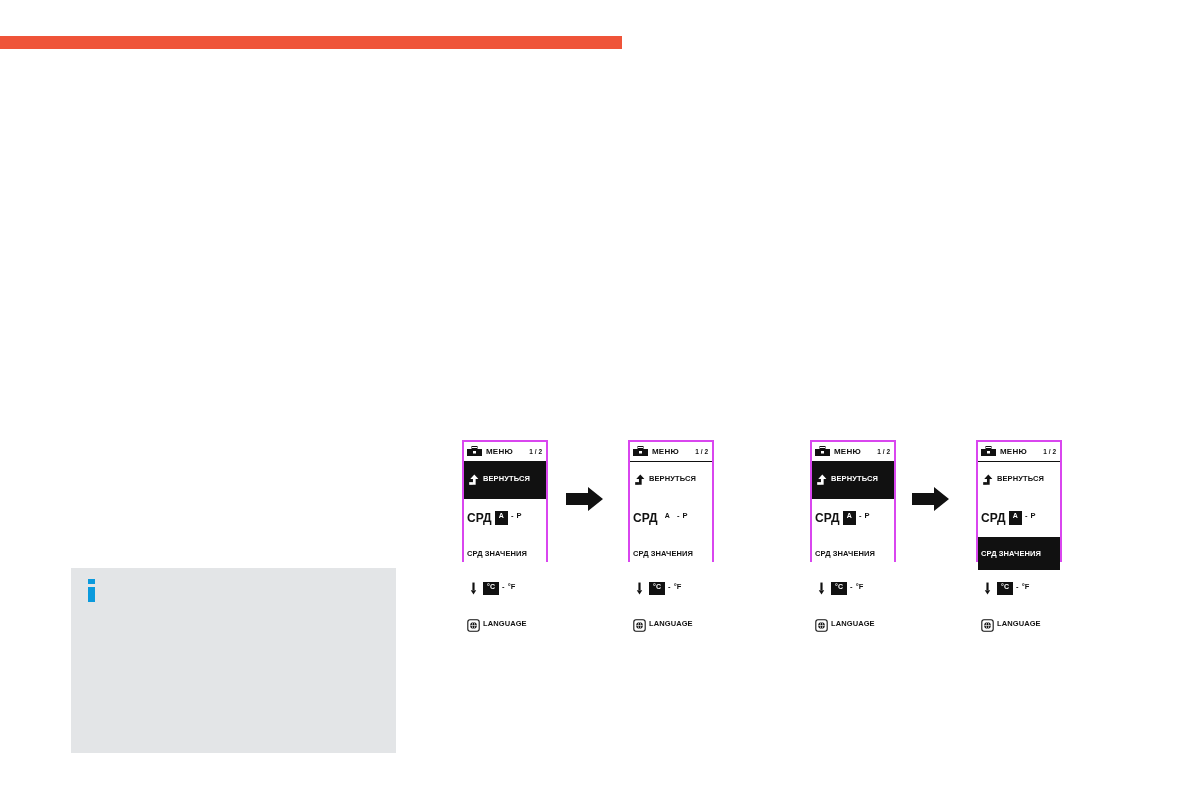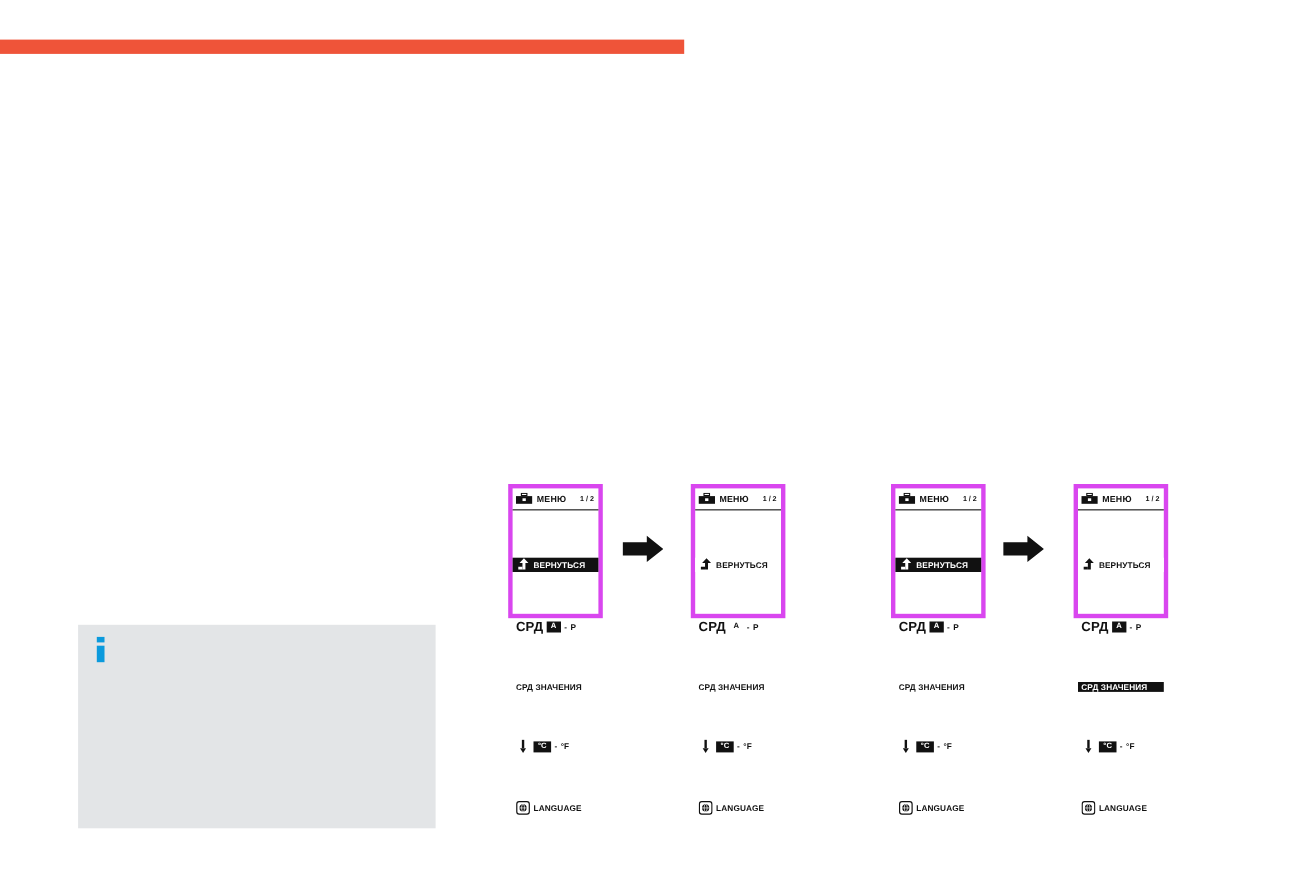--- a/index.html
+++ b/index.html
@@ -71,21 +71,21 @@
     top: 440px;
     width: 620px;
     height: 132px;
   }
 
   .screen {
     position: absolute;
     top: 0;
     width: 86px;
     height: 122px;
-    border: 4px solid #d946ef;
+    border: 2px solid #d946ef;
     background: #ffffff;
     box-sizing: border-box;
     display: flex;
     flex-direction: column;
   }
   .screen.s0 { left: 0px; }
   .screen.s1 { left: 166px; }
   .screen.s2 { left: 348px; }
   .screen.s3 { left: 514px; }
 
@@ -122,29 +122,27 @@
     font-weight: bold;
     color: #111;
     flex: 0 0 auto;
     margin-right: 1px;
   }
 
   
   .row {
     flex: 1 1 0;
     display: flex;
-    align-items: center;
-    padding: 0 3px;
+    padding: 12px 3px;
     box-sizing: border-box;
     font-size: 7.5px;
     font-weight: bold;
     color: #111;
     letter-spacing: .1px;
     background: #ffffff;
-    margin-top: 43px;
   }
   .row.sel {
     background: #111111;
     color: #ffffff;
   }
   .row .ico {
     flex: 0 0 auto;
     width: 13px;
     height: 13px;
     margin-right: 3px;

